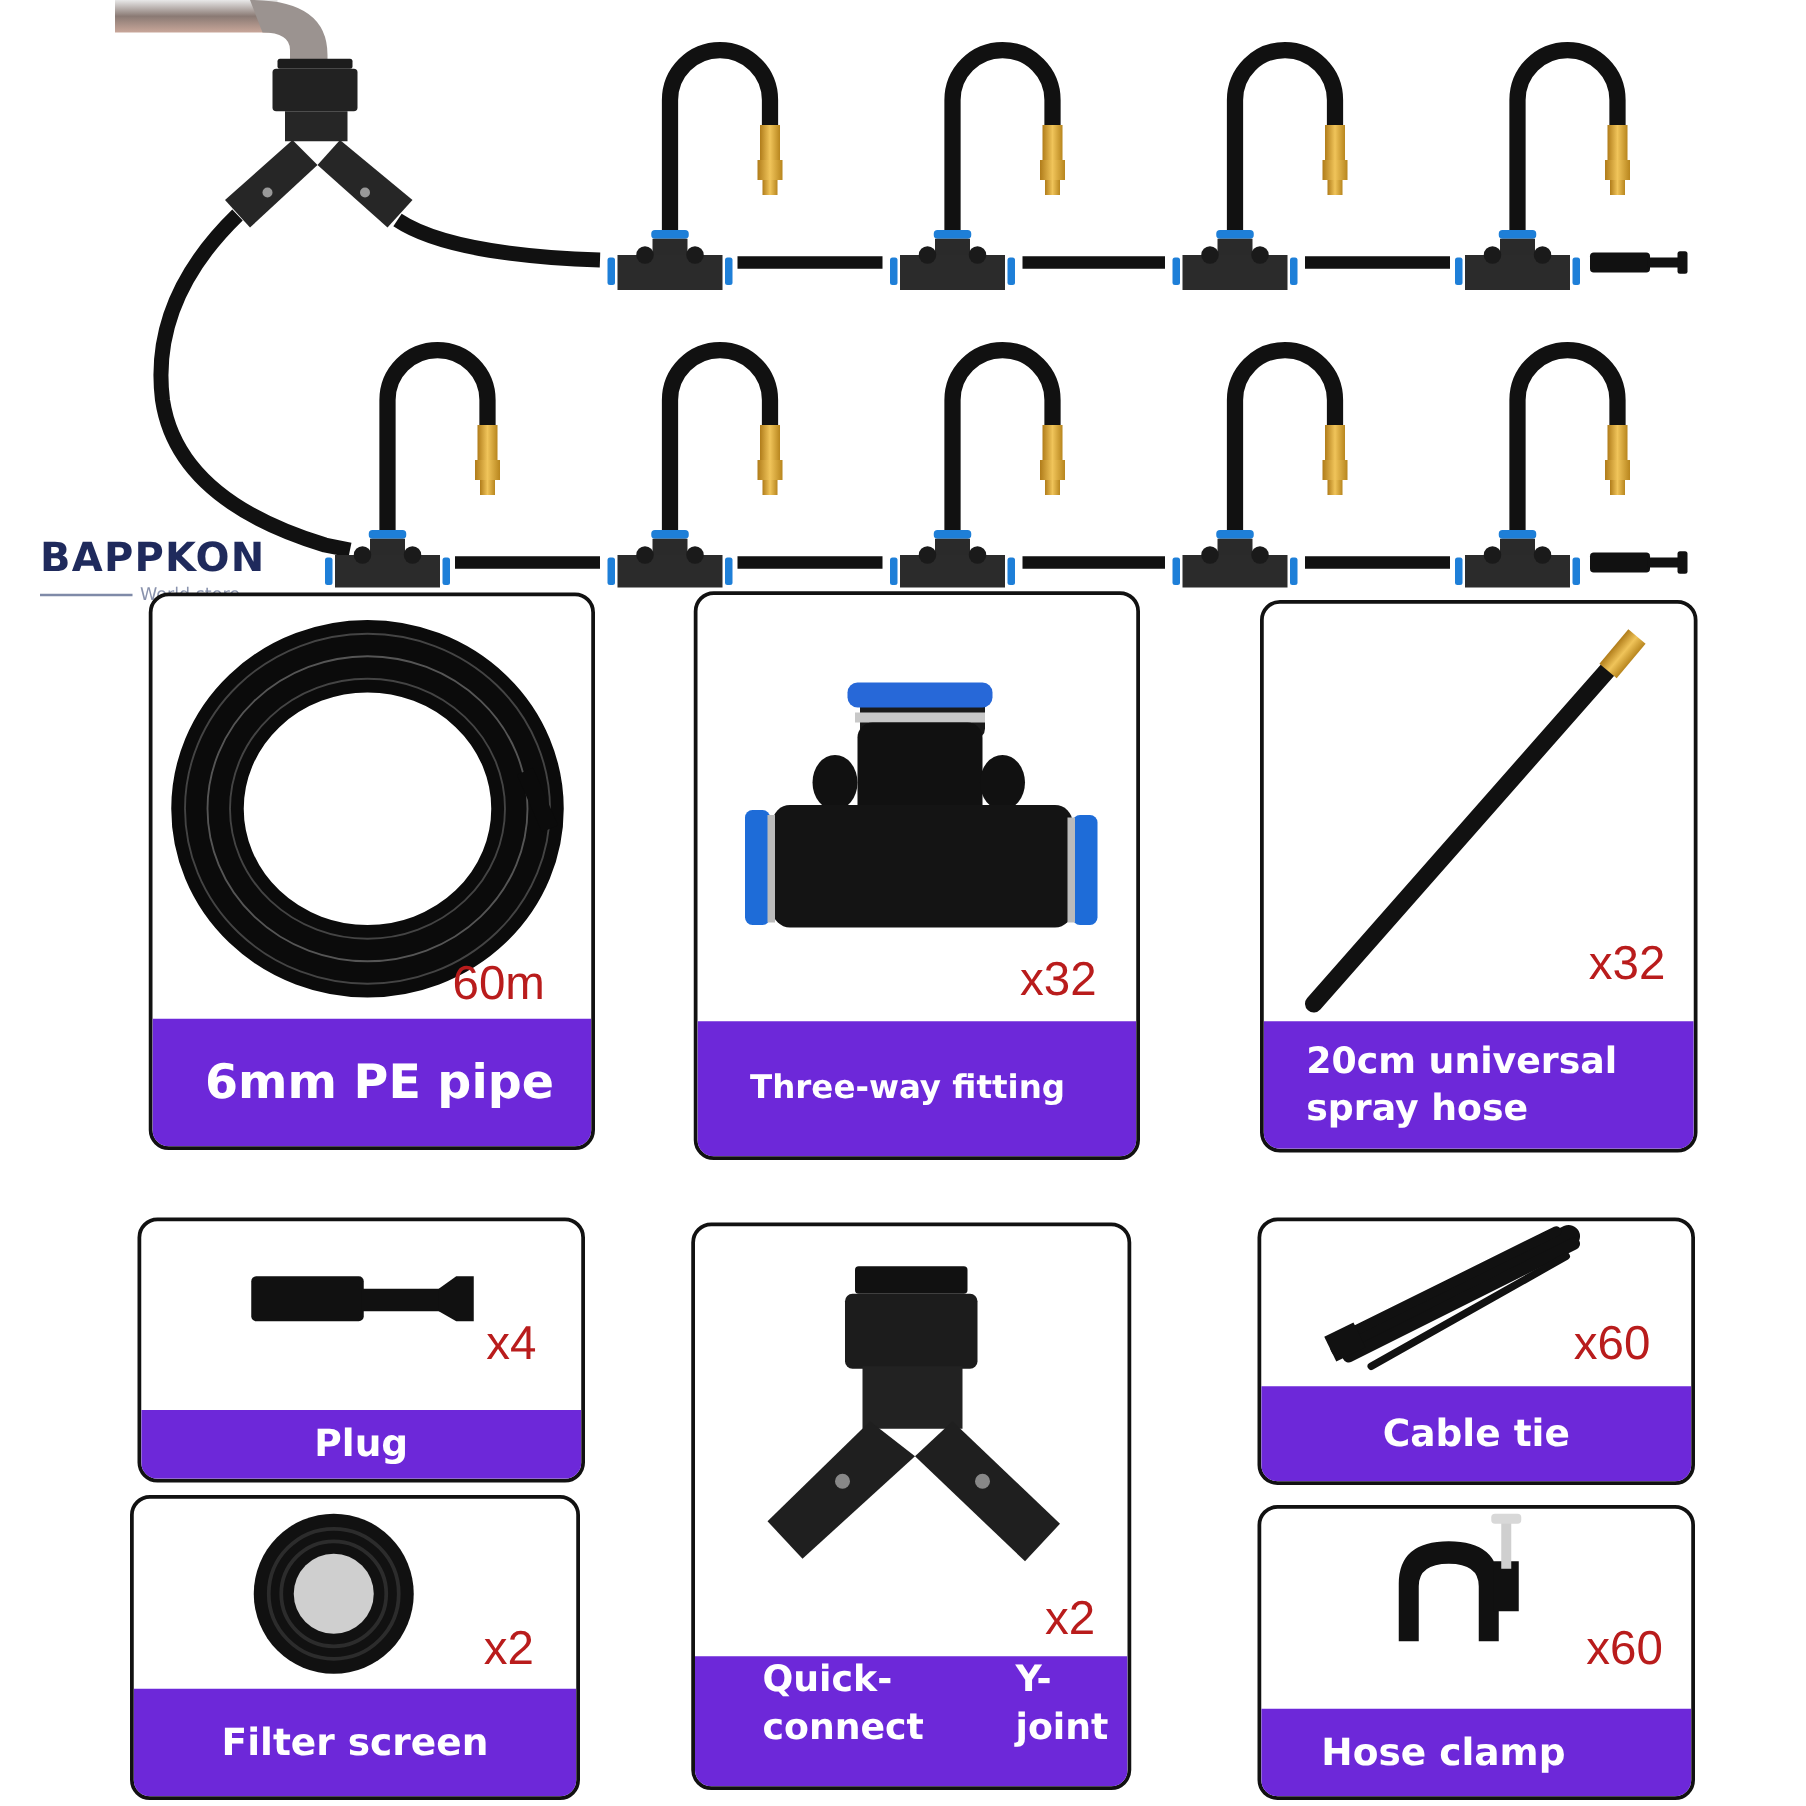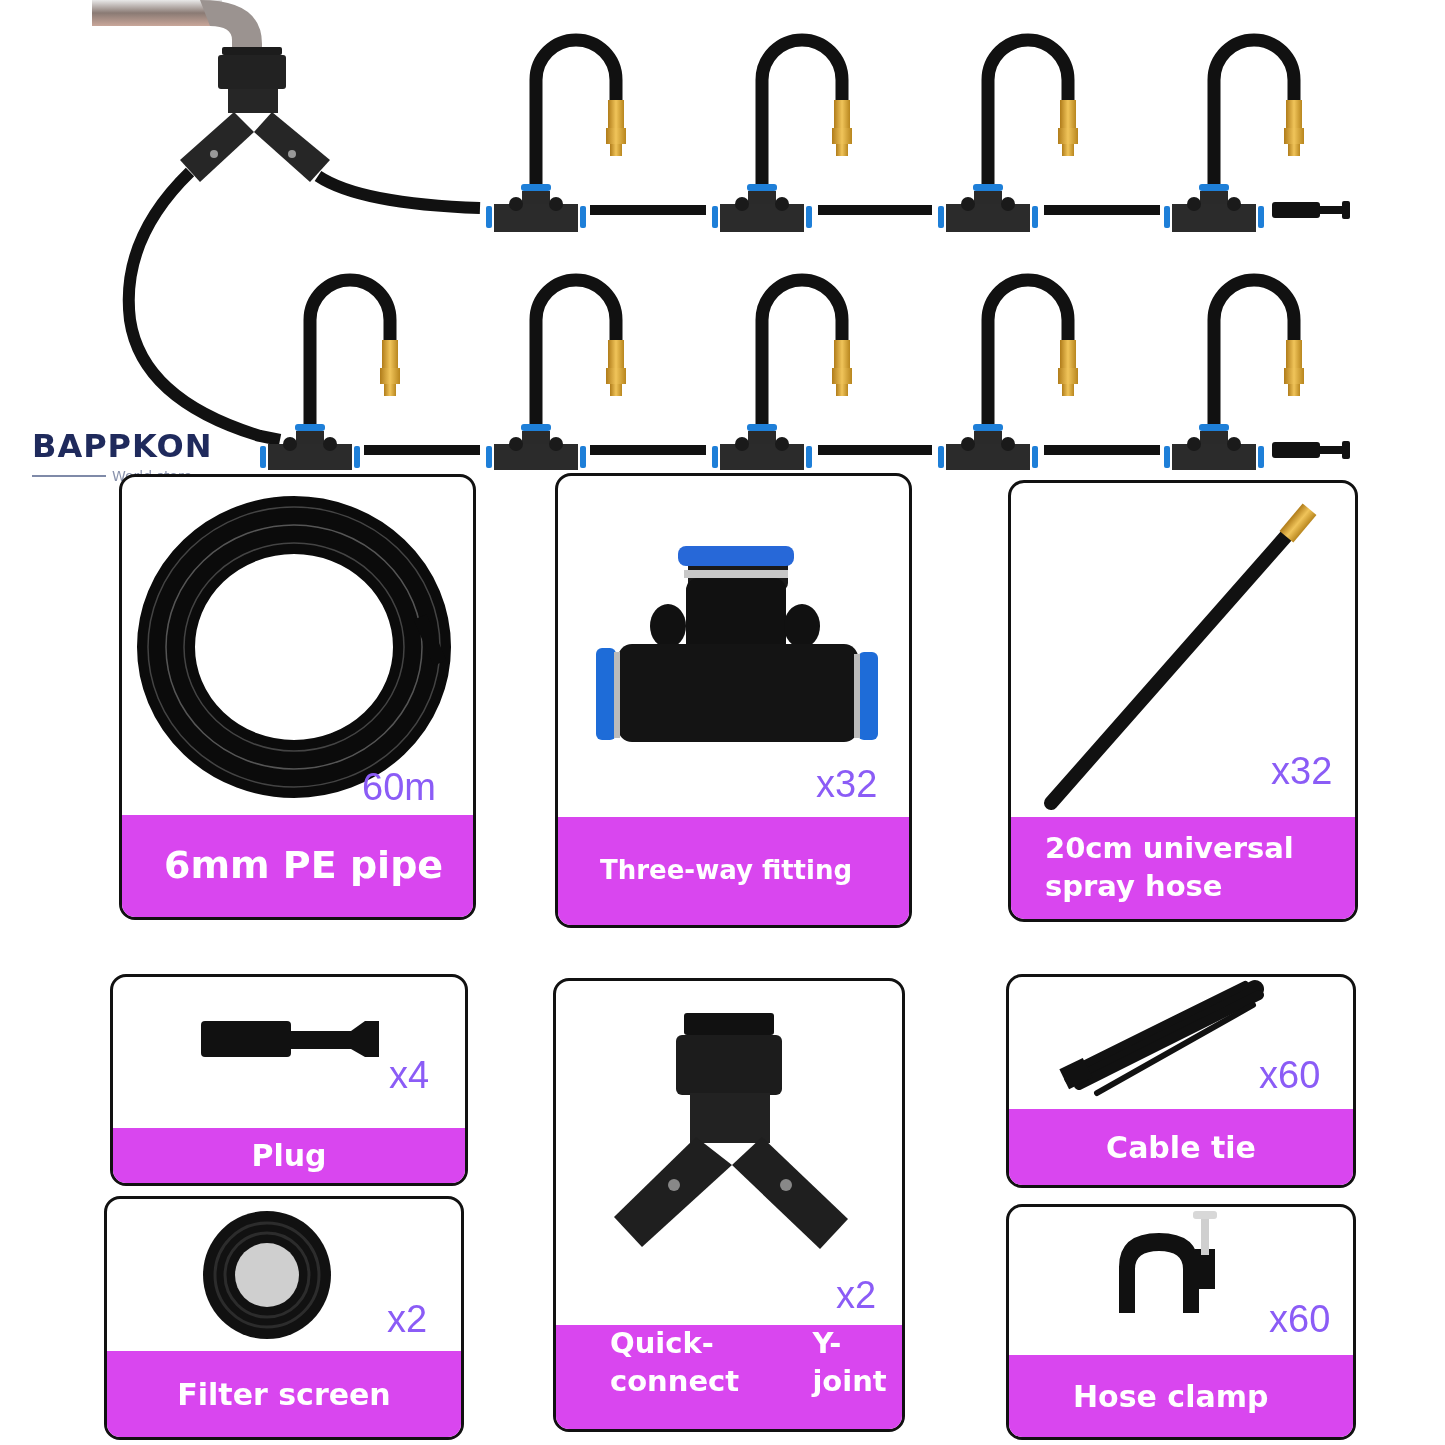--- a/index.html
+++ b/index.html
@@ -25,24 +25,24 @@
   .brand-tag .txt { font-size: 14px; color: #8a93ad; line-height: 16px; }
 
   
   .card {
     position: absolute; background: #ffffff;
     border: 3px solid #111; border-radius: 16px; overflow: hidden;
   }
   .card .visual { position: absolute; left: 0; top: 0; right: 0; }
   .card .qty {
     position: absolute; font-family: "Liberation Sans", sans-serif;
-    font-size: 38px; color: #8b5cf6; line-height: 40px;
+    font-size: 38px; color: #b91c1c; line-height: 40px;
   }
   .card .label-bar {
-    position: absolute; left: 0; right: 0; bottom: 0; background: #d946ef;
+    position: absolute; left: 0; right: 0; bottom: 0; background: #6d28d9;
     color: #fff; display: flex; align-items: center;
   }
   .card .label-bar span { font-family: "DejaVu Sans", sans-serif; font-weight: bold; line-height: 1.3; }
 </style>
 </head>
 <body>
 
 <div id="assembly">
   <svg width="1445" height="470" viewBox="0 0 1445 470">
     <defs>
@@ -266,16 +266,16 @@
 <div class="card" style="left:1006px; top:1204px; width:350px; height:236px;">
   <div class="visual" style="height:154px;">
     <svg width="350" height="154">
       <path d="M110,106 L110,60 Q110,26 150,26 Q190,26 190,60 L190,106 L174,106 L174,62 Q174,44 150,44 Q126,44 126,62 L126,106 Z" fill="#111"></path>
       <rect x="186" y="42" width="20" height="40" fill="#111"></rect>
       <rect x="192" y="8" width="8" height="40" fill="#cfcfcf"></rect>
       <rect x="184" y="4" width="24" height="8" rx="3" fill="#d8d8d8"></rect>
     </svg>
   </div>
   <div class="qty" style="left:260px; top:92px;">x60</div>
-  <div class="label-bar" style="height:82px; padding-left:64px;margin-top:42px;">
+  <div class="label-bar" style="height:70px; padding-left:48px;margin-top:42px;">
     <span style="font-size:30px;">Hose clamp</span>
   </div>
 </div>
 
 </body></html>

